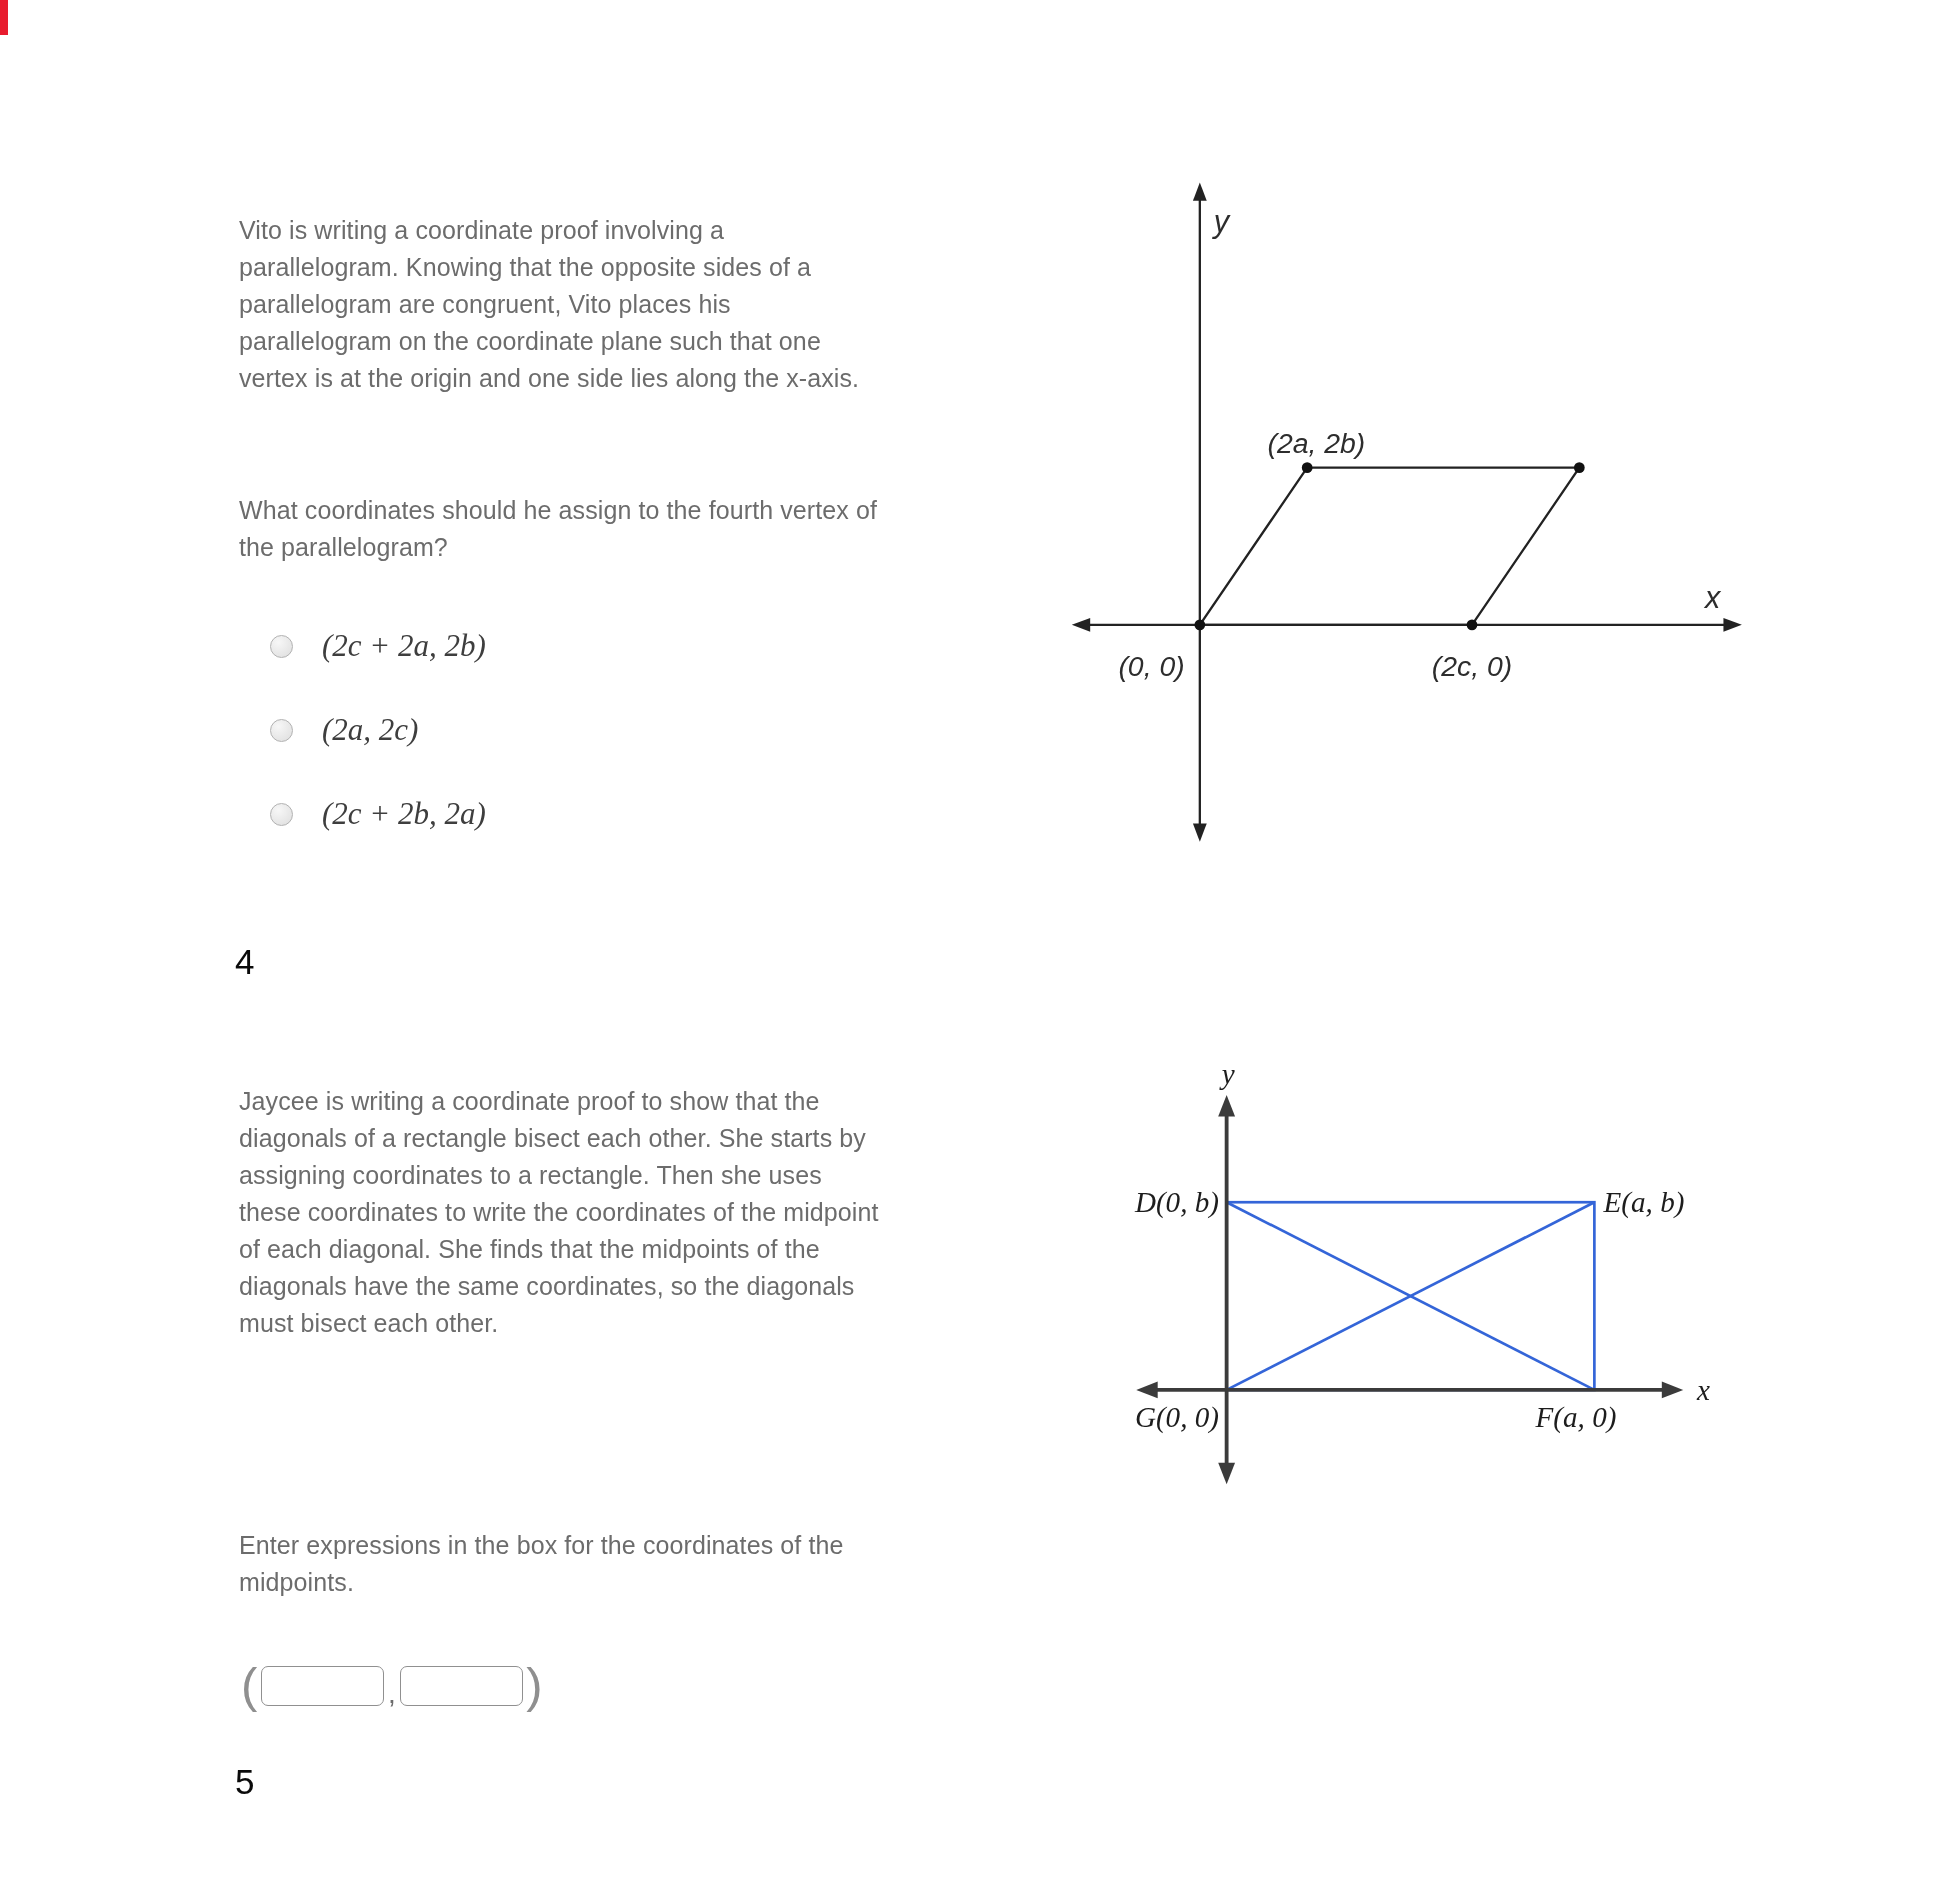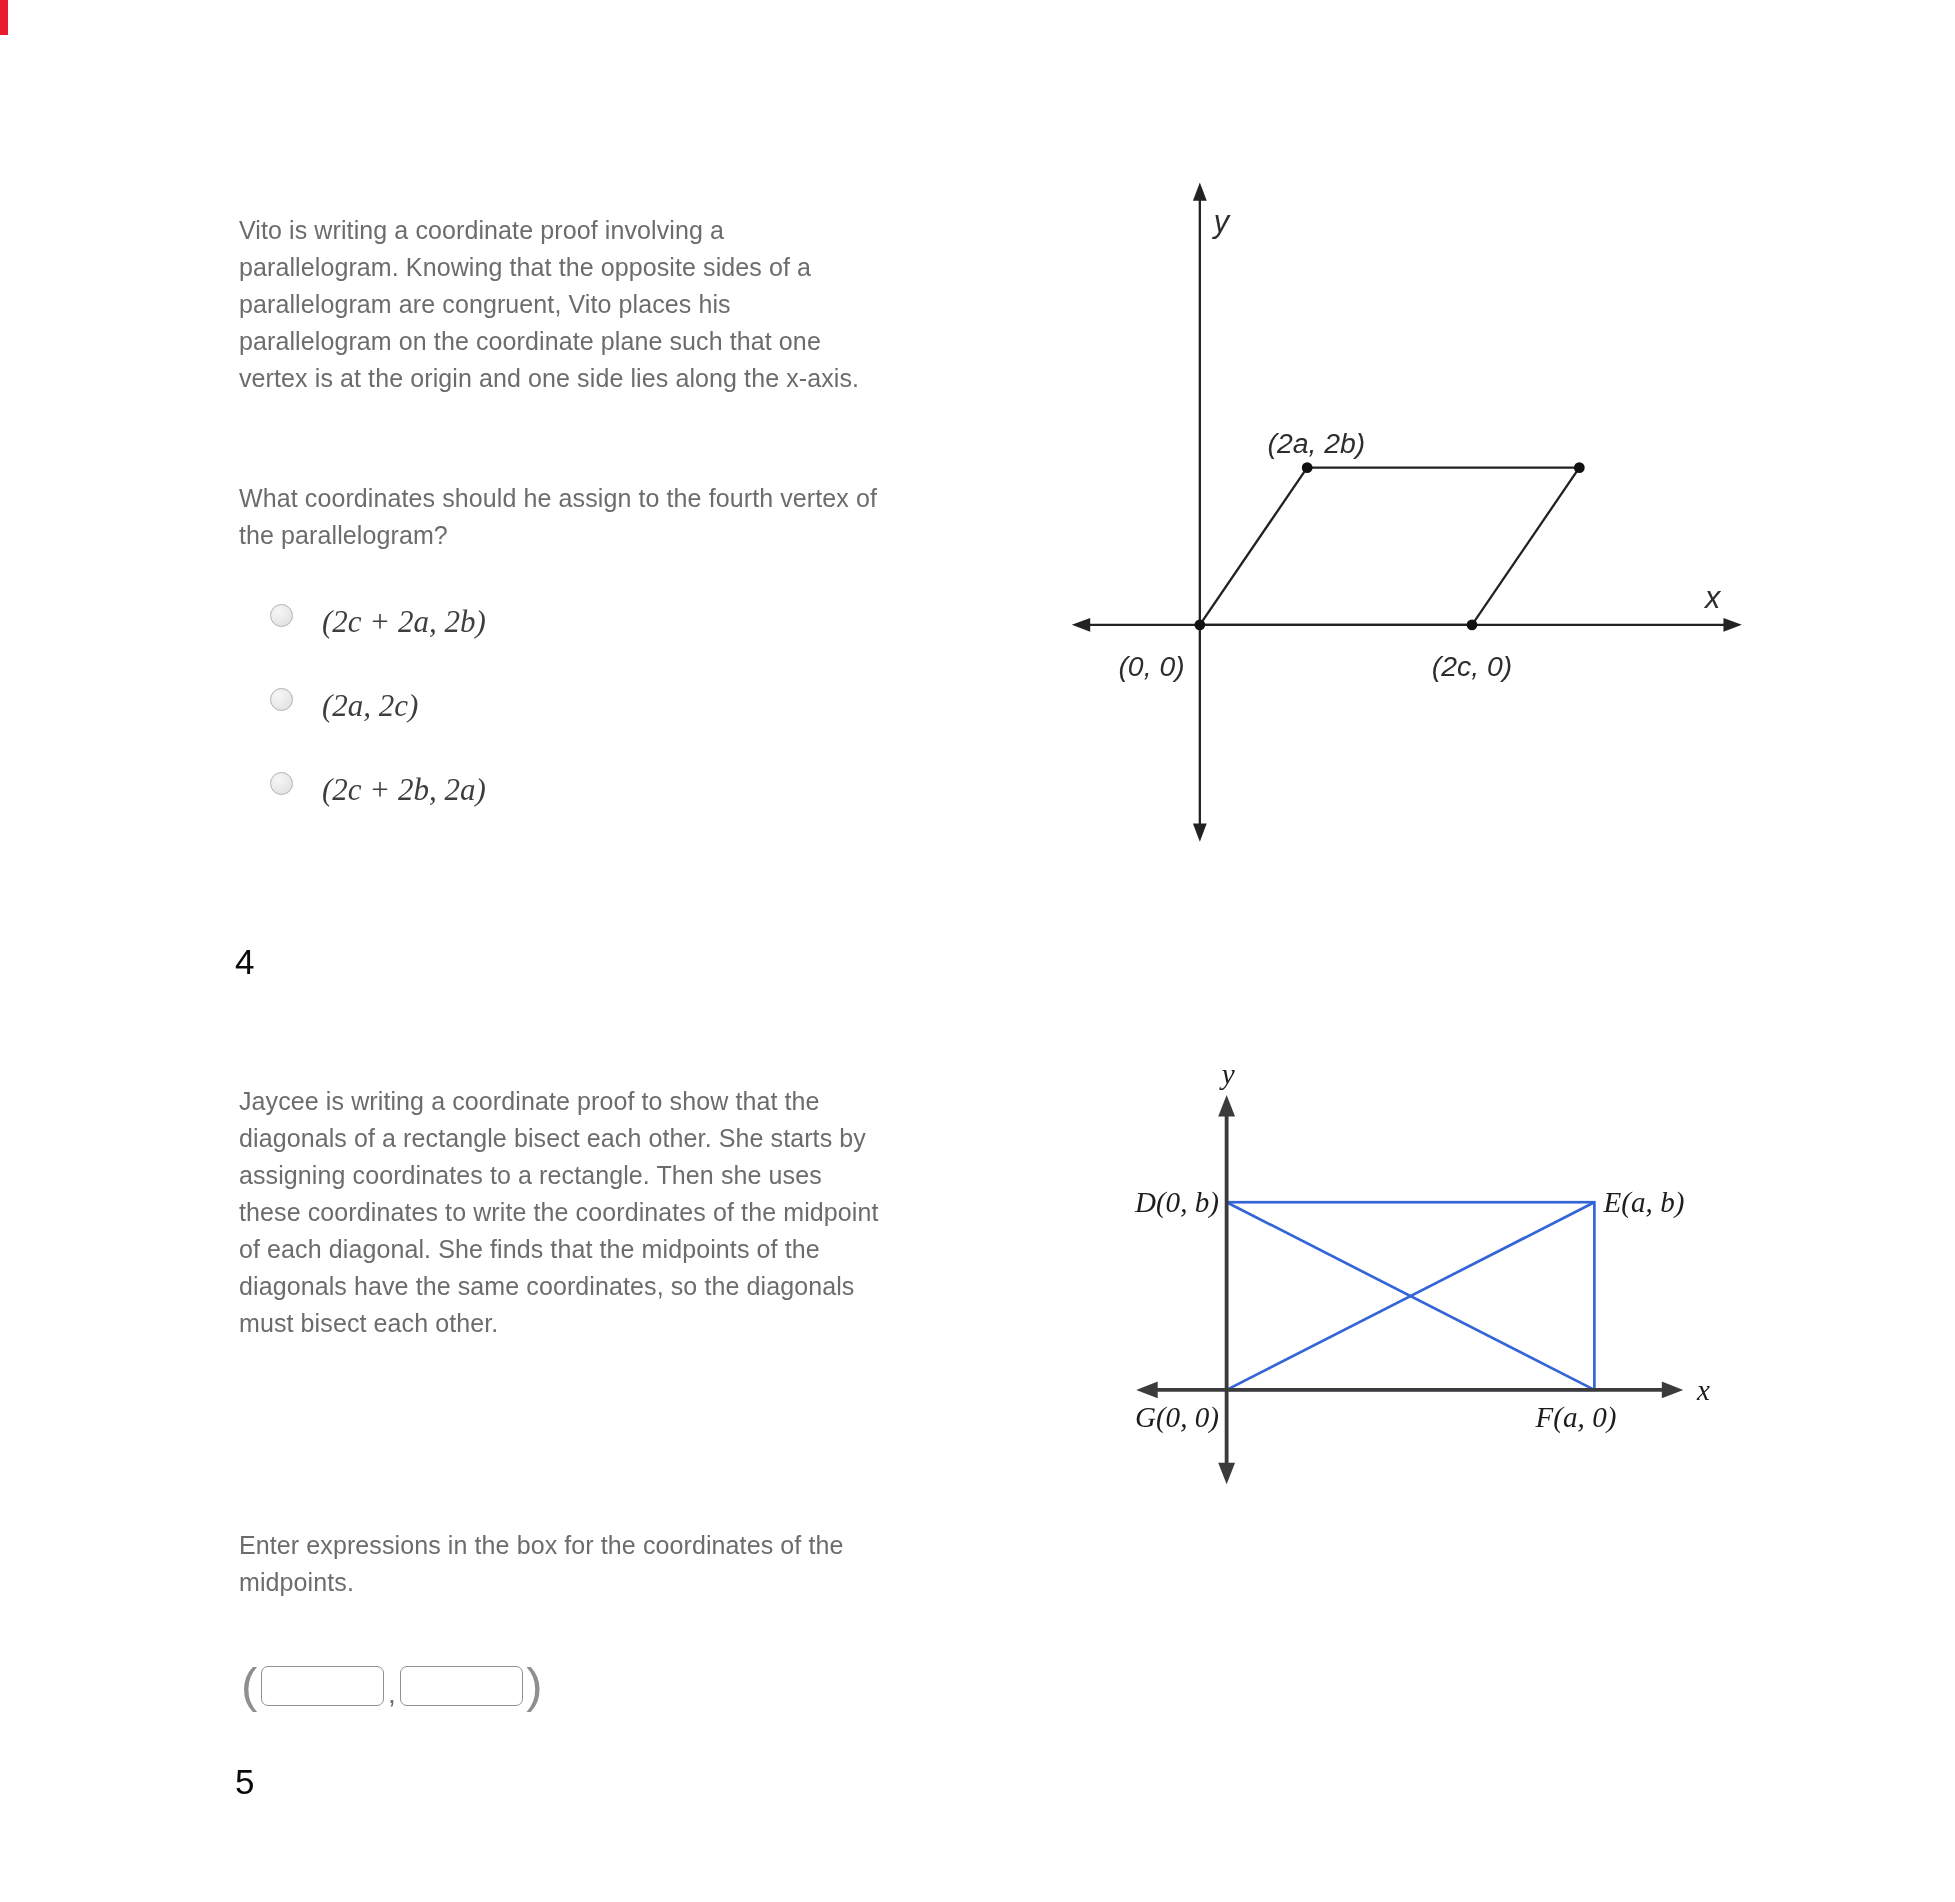--- a/index.html
+++ b/index.html
@@ -6,26 +6,26 @@
   .page{
     position:relative;width:1955px;height:1902px;background:#ffffff;
     font-family:"Liberation Sans",sans-serif;overflow:hidden;
   }
   .corner-artifact{position:absolute;left:0;top:0;width:7.7px;height:35px;background:#e81c2e;}
   .body-text{
     position:absolute;color:#6c6c6c;font-size:25px;line-height:37px;
     white-space:pre-line;letter-spacing:0.1px;
   }
   .q4-prompt{left:239px;top:192px;width:866px;margin-top:20px;}
-  .q4-question{left:239px;top:480px;width:866px;}
+  .q4-question{left:239px;top:492px;width:866px;}
   .q5-prompt{left:239px;top:1083px;width:866px;}
   .q5-question{left:239px;top:1415px;width:866px;}
   .q5-instruction{left:239px;top:1527px;width:866px;}
   .options{position:absolute;left:270px;top:604px;}
-  .option-row{display:flex;align-items:flex-start;height:84px;cursor:pointer;}
+  .option-row{display:flex;align-items:center;height:84px;cursor:pointer;}
   .radio{
     width:21px;height:21px;border-radius:50%;border:1.5px solid #b2b2b2;
     background:radial-gradient(circle at 35% 30%, #f7f7f7, #dddddd);flex:0 0 auto;
   }
   .option-label{
     margin-left:29px;font-family:"Liberation Serif",serif;font-style:italic;
     font-size:31px;color:#3e3e3e;
   }
   .q-number{position:absolute;color:#0a0a0a;font-size:35px;line-height:38px;}
   .q4-number{left:235px;top:943px;}

